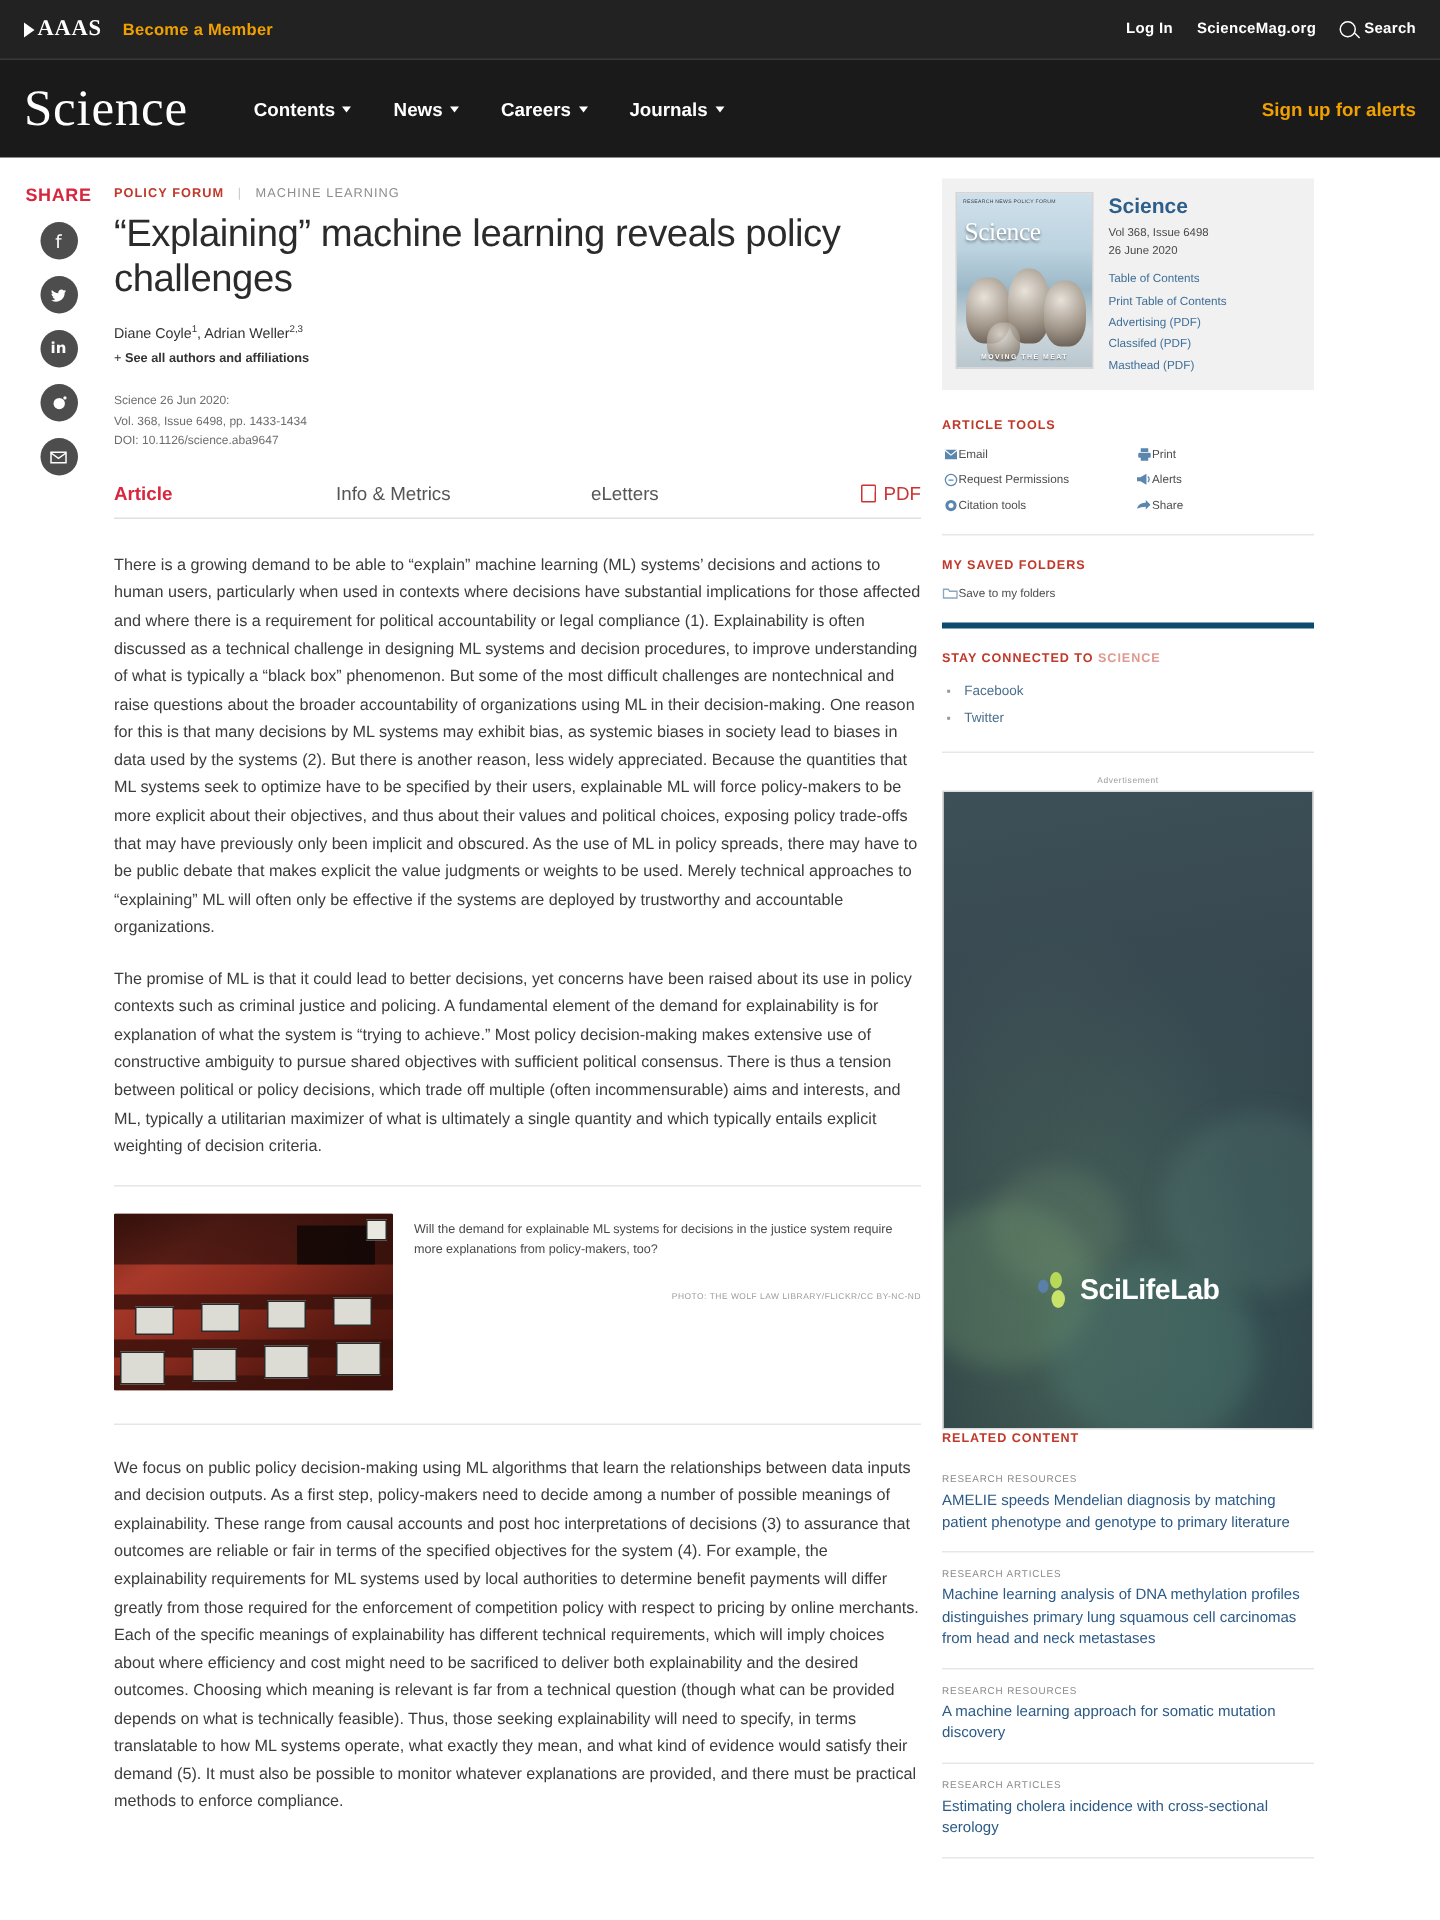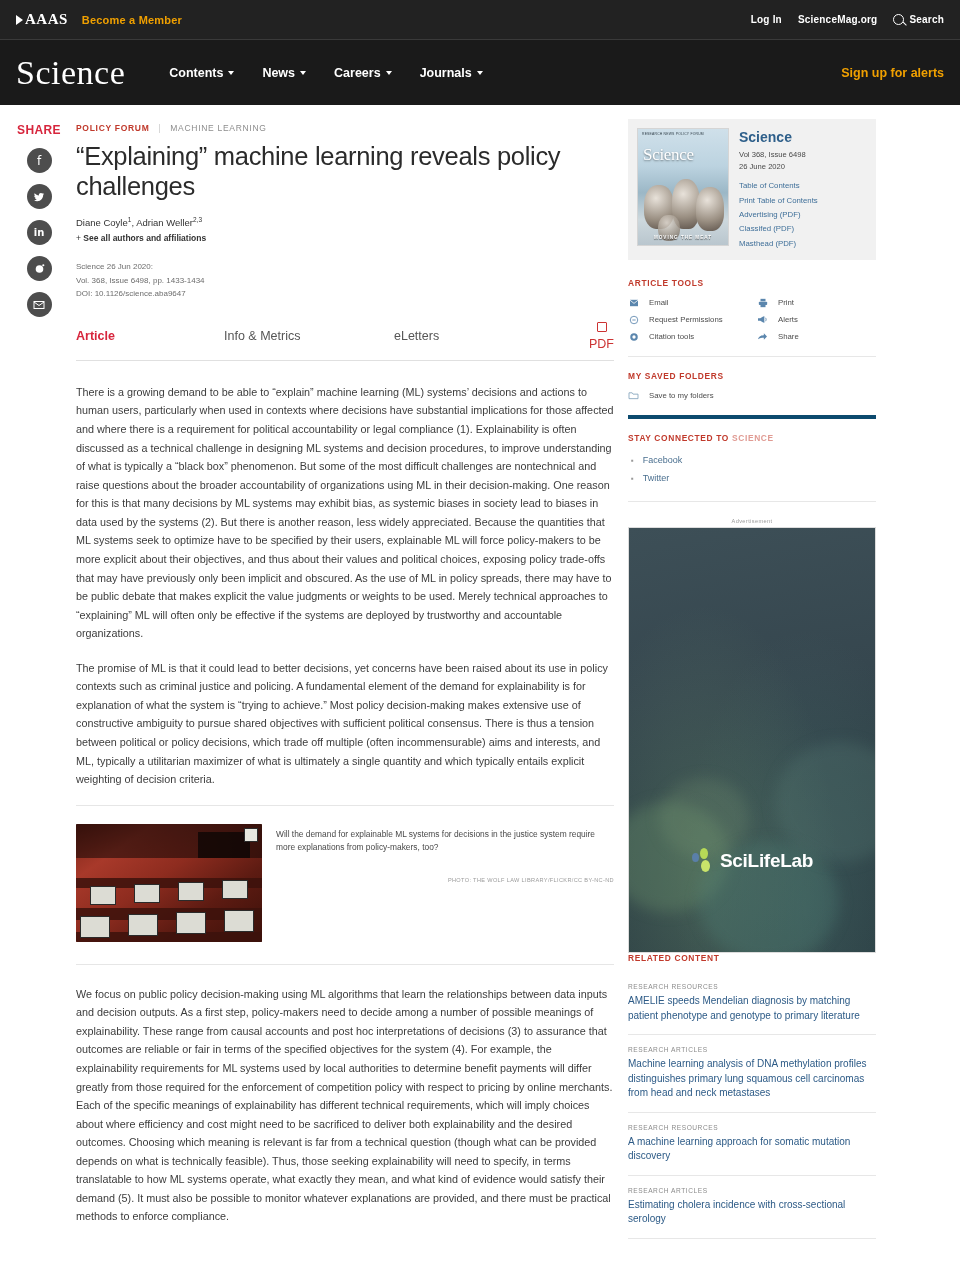--- a/index.html
+++ b/index.html
@@ -121,21 +121,21 @@
   .tabs {
     display: flex; align-items: center;
     border-bottom: 1px solid #e0e0e0; padding-bottom: 9px; margin-bottom: 22px;
   }
   .tab { font-size: 12.5px; color: #555555; }
   .tab.active { color: #d7263d; font-weight: 700; }
   .tab:nth-child(1) { width: 148px; }
   .tab:nth-child(2) { width: 170px; }
   .tab:nth-child(3) { width: 150px; }
   .tab-pdf { margin-left: auto; display: flex; align-items: center; gap: 5px;
-    color: #cc3333; font-size: 12.5px; flex-direction: column; }
+    color: #cc3333; font-size: 12.5px; }
   .pdf-glyph {
     width: 10px; height: 12px; border: 1px solid #cc3333; border-radius: 1px;
     position: relative; flex: 0 0 10px;
   }
   .pdf-glyph::after { content: ""; position: absolute; top: 0; right: 0;
     border-left: 4px solid transparent; border-bottom: 4px solid #ffffff; }
 
   p.body-text {
     font-size: 10.8px; color: #3c3c3c; line-height: 1.72;
     margin-bottom: 16px; text-align: left;
@@ -208,21 +208,21 @@
   .sb-head {
     font-size: 8.4px; font-weight: 700; color: #c0392b; letter-spacing: .65px;
     margin-bottom: 9px;
   }
   .sb-head .muted { color: #e09a92; }
   .tools-grid {
     display: grid; grid-template-columns: 1fr 1fr; gap: 6px 10px;
     padding-bottom: 14px; border-bottom: 1px solid #e7e7e7; margin-bottom: 14px;
   }
   .tool-item {
-    display: flex; align-items: center; gap: 10px;
+    display: flex; align-items: center; gap: 0;
     font-size: 7.8px; color: #4d4d4d;
   }
   .tool-ico {
     width: 11px; height: 11px; flex: 0 0 11px; color: #5b86ad;
     font-family: "DejaVu Sans", sans-serif; font-size: 9px;
     display: flex; align-items: center; justify-content: center; line-height: 1;
   }
   .saved-block { padding-bottom: 14px; border-bottom: 4px solid #0c4a6e; margin-bottom: 14px; }
   .connected-block { padding-bottom: 14px; border-bottom: 1px solid #e7e7e7; margin-bottom: 16px; }
   .bullet-item {

